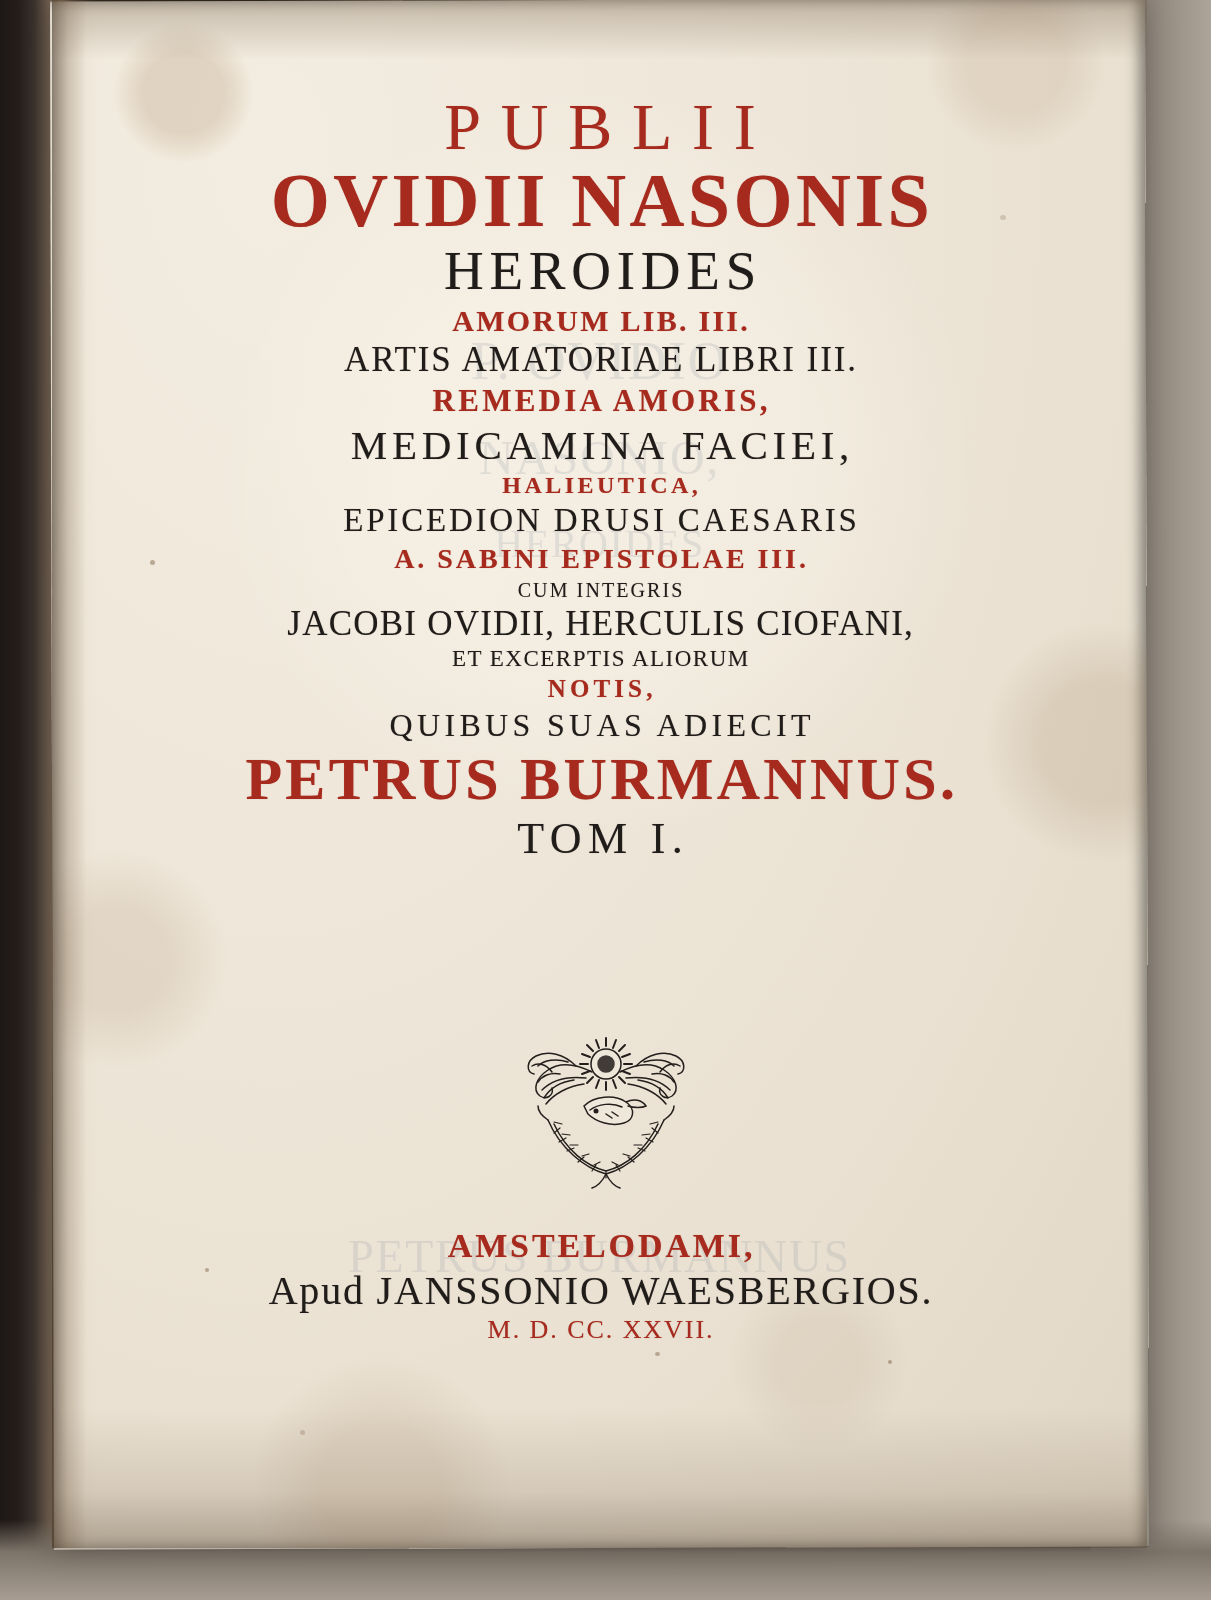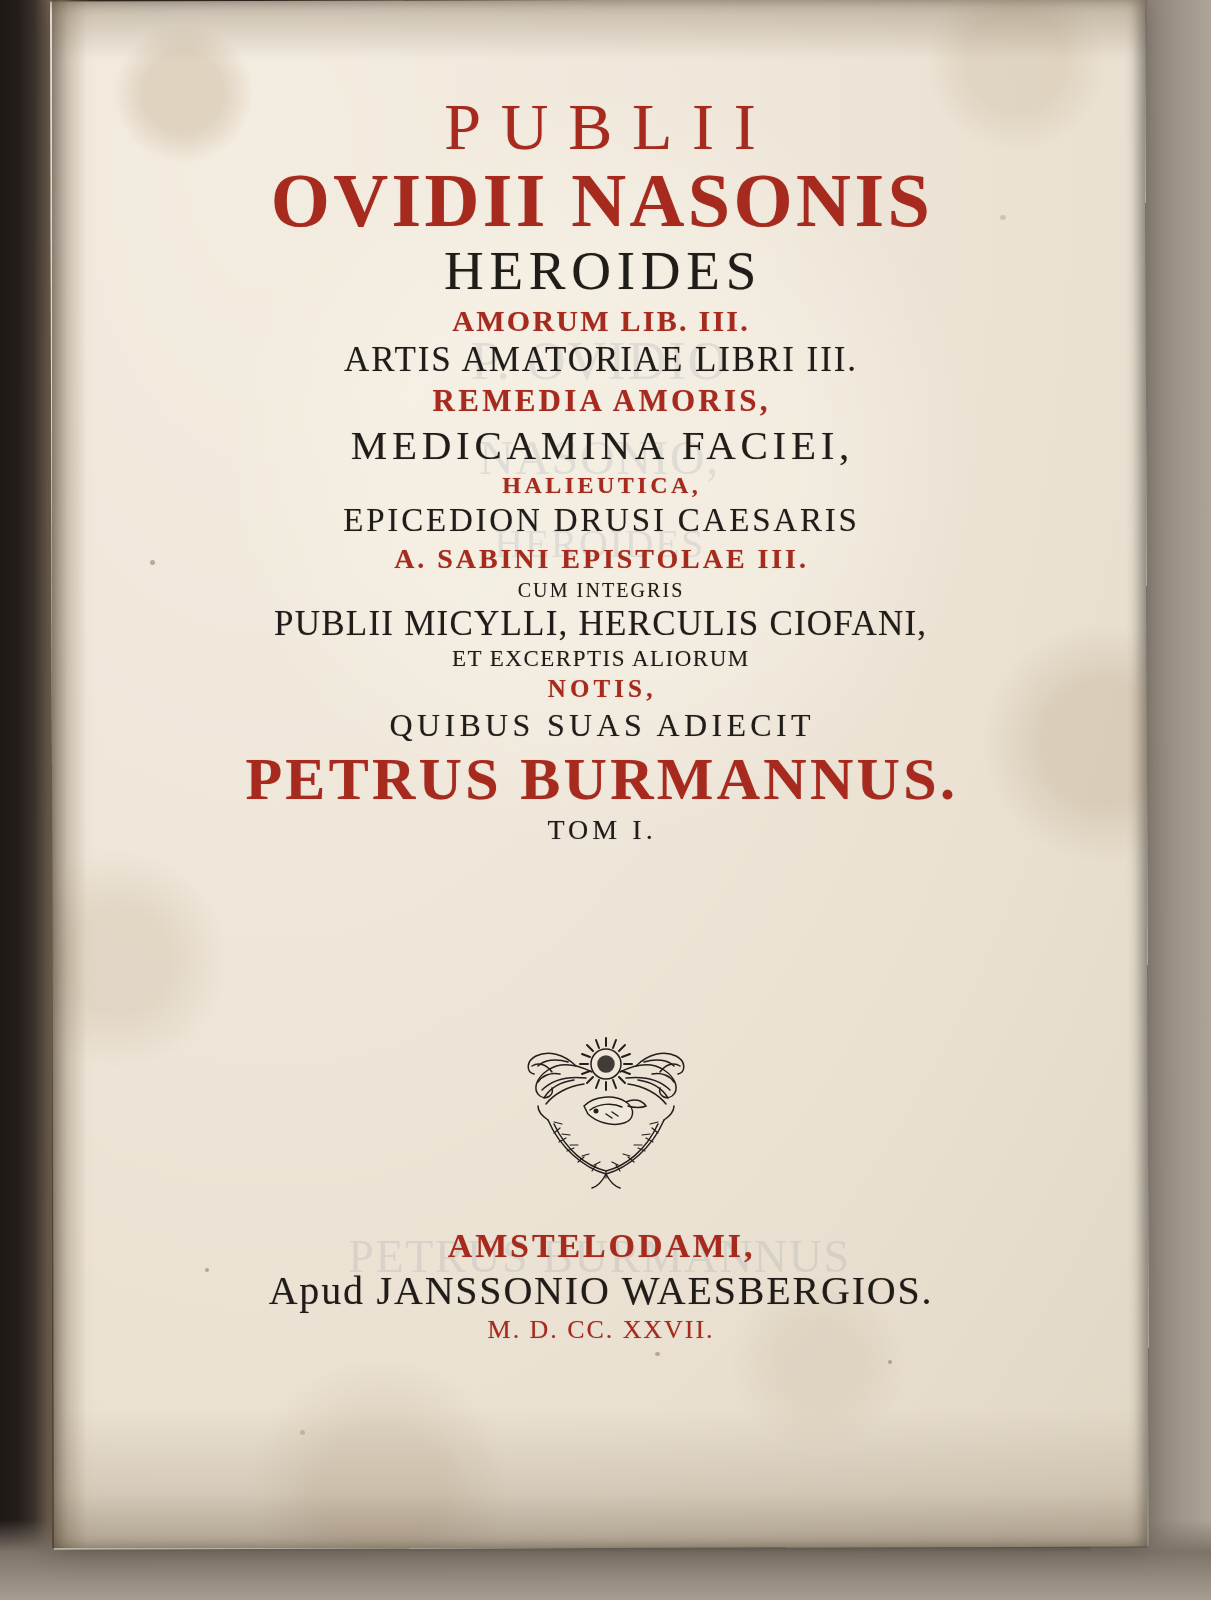--- a/index.html
+++ b/index.html
@@ -129,21 +129,21 @@
   .l8  { font-size: 24px; letter-spacing: .145em; line-height: 1.28; font-weight: 700; margin-left:.15em;}
   .l9  { font-size: 33px; letter-spacing: .085em; line-height: 1.22; margin-left:.09em;}
   .l10 { font-size: 28px; letter-spacing: .105em; line-height: 1.28; font-weight: 700; margin-left:.11em;}
   .l11 { font-size: 20px; letter-spacing: .105em; line-height: 1.30; margin-left:.11em;}
   .l12 { font-size: 35px; letter-spacing: .035em; line-height: 1.20; margin-left:.04em;}
   .l13 { font-size: 30px; letter-spacing: .055em; line-height: 1.24; font-weight: 700; margin-left:.06em;}
   .l14 { font-size: 23px; letter-spacing: .065em; line-height: 1.24; margin-left:.07em;}
   .l15 { font-size: 25px; letter-spacing: .165em; line-height: 1.30; font-weight: 700; margin-left:.17em;}
   .l16 { font-size: 32px; letter-spacing: .135em; line-height: 1.22; margin-left:.14em;}
   .l17 { font-size: 60px; letter-spacing: .055em; line-height: 1.14; font-weight: 700; margin-left:.06em;}
-  .l18 { font-size: 28px; letter-spacing: .145em; line-height: 1.20; margin-left:.15em;font-family:Liberation Serif, serif;}
+  .l18 { font-size: 44px; letter-spacing: .145em; line-height: 1.20; margin-left:.15em;font-family:Liberation Serif, serif;}
 
   
   .ornament {
     position: absolute;
     left: 50%;
     top: 1028px;
     transform: translateX(-50%);
     width: 300px;
     height: 170px;
   }
@@ -195,21 +195,21 @@
     <span class="ln l2  red">OVIDII NASONIS</span>
     <span class="ln l3">HEROIDES</span>
     <span class="ln l4  red">AMORUM LIB. III.</span>
     <span class="ln l5">ARTIS AMATORIAE LIBRI III.</span>
     <span class="ln l6  red">REMEDIA AMORIS,</span>
     <span class="ln l7">MEDICAMINA FACIEI,</span>
     <span class="ln l8  red">HALIEUTICA,</span>
     <span class="ln l9">EPICEDION DRUSI CAESARIS</span>
     <span class="ln l10 red">A. SABINI EPISTOLAE III.</span>
     <span class="ln l11">CUM INTEGRIS</span>
-    <span class="ln l12">PUBLII MICYLLI, HERCULIS CIOFANI,</span>
+    <span class="ln l12">JACOBI OVIDII, HERCULIS CIOFANI,</span>
     <span class="ln l14">ET EXCERPTIS ALIORUM</span>
     <span class="ln l15 red">NOTIS,</span>
     <span class="ln l16">QUIBUS SUAS ADIECIT</span>
     <span class="ln l17 red">PETRUS BURMANNUS.</span>
     <span class="ln l18">TOM I.</span>
   </div>
 
   <div class="ornament">
     <svg viewBox="0 0 300 170" width="300" height="170" aria-hidden="true">
       <g fill="none" stroke="#241f1c" stroke-width="1.5" stroke-linecap="round">

